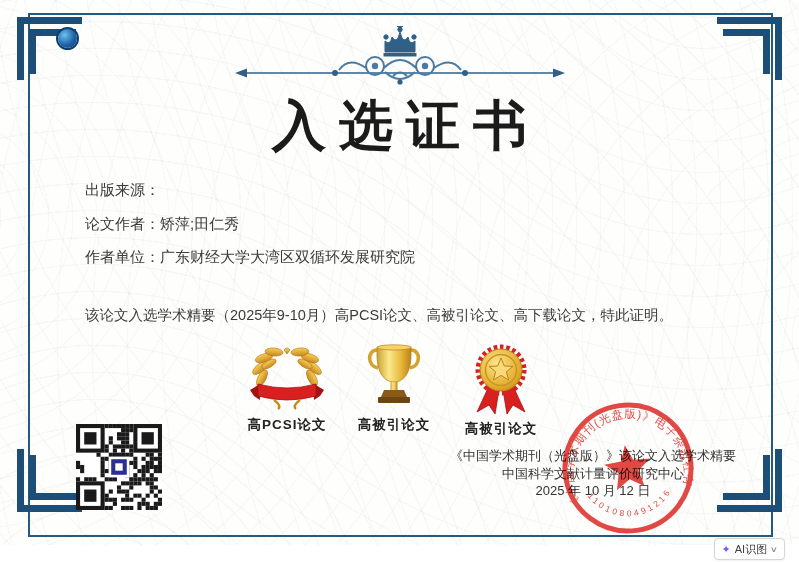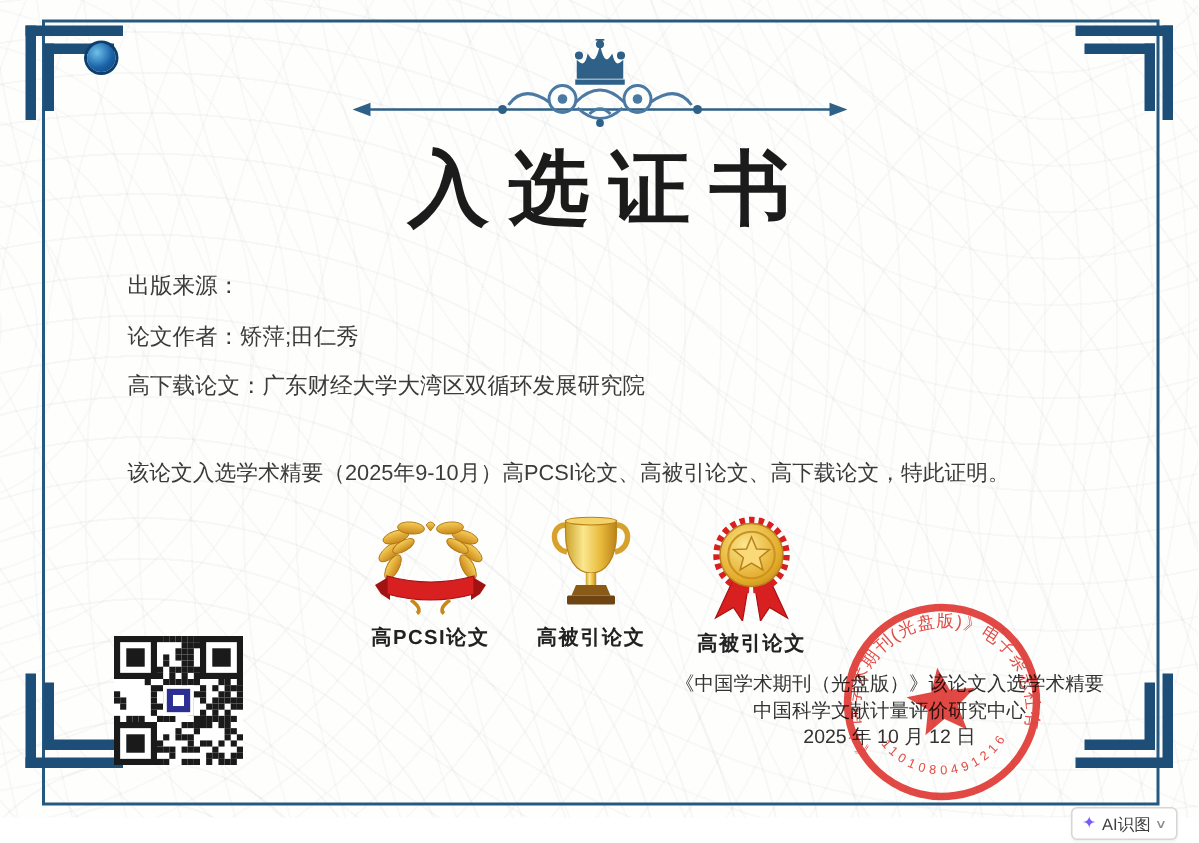--- a/index.html
+++ b/index.html
@@ -132,21 +132,21 @@
 
     <div class="fields">
       <div class="field">
         <span class="flabel">出版来源：</span>
       </div>
       <div class="field">
         <span class="flabel">论文作者：</span>
           <span>矫萍;田仁秀</span>
       </div>
       <div class="field">
-        <span class="flabel">高下载论文：</span>
+        <span class="flabel">作者单位：</span>
           <span>广东财经大学大湾区双循环发展研究院</span>
       </div>
     </div>
     <div class="statement">该论文入选学术精要（2025年9-10月）高PCSI论文、高被引论文、高下载论文，特此证明。</div>
 
     <div class="badges">
       <div class="badge">
         <svg width="86" height="66" viewBox="0 0 86 66">
           <defs>
             <linearGradient id="gold1" x1="0" y1="0" x2="0" y2="1">

